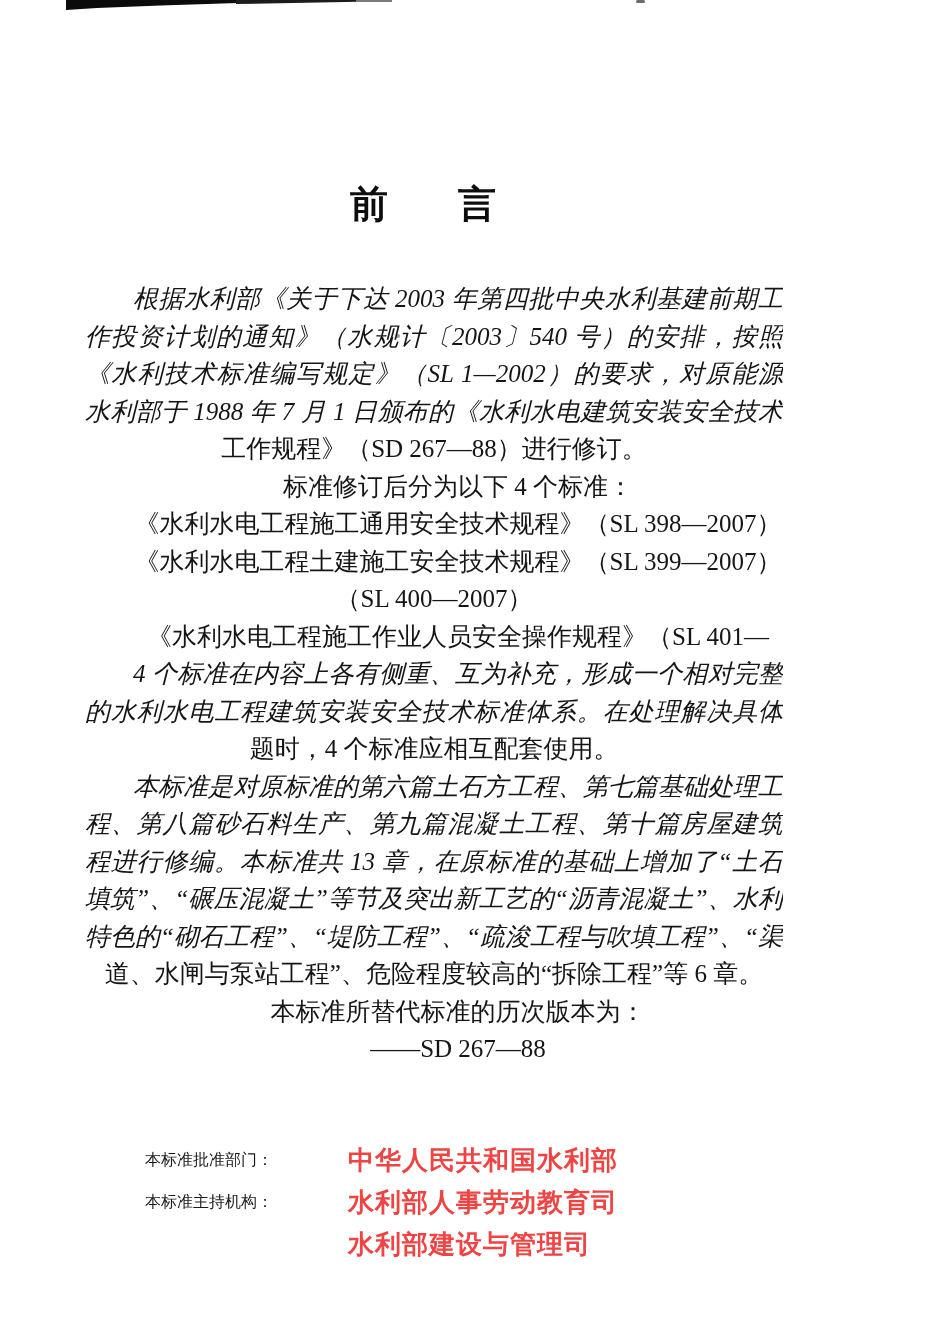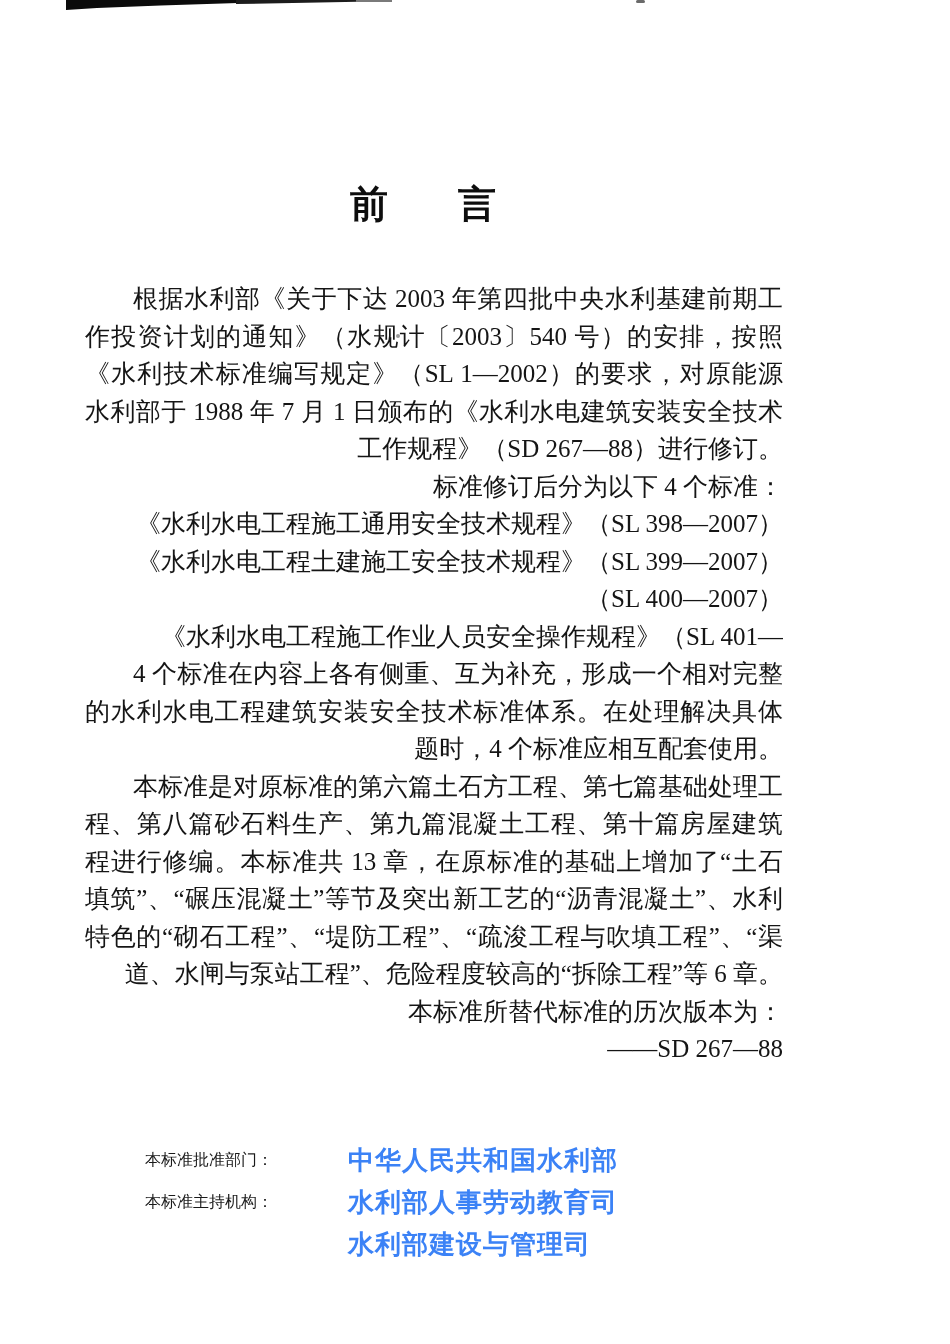--- a/index.html
+++ b/index.html
@@ -36,31 +36,31 @@
     font-weight: 700; font-size: 38px; color: #0d0d0d;
     transform: translateX(-11px);
   }
 
   
   .doc-body {
     position: absolute;
     left: 85px; top: 280px; width: 698px;
     font-size: 25px; line-height: 37.5px; color: #151515;
   }
-  .bl { height: 37.5px; text-align: right; overflow: hidden; }
-  .jf { text-align: justify; text-align-last: justify; }
+  .bl { height: 37.5px; text-align: center; overflow: hidden; }
+  .jf { text-align: justify; text-align-last: justify; font-style: italic; }
   .in { text-indent: 48px; }
 
   
   .footer { position: absolute; left: 145px; top: 1139px; }
   .f-row { height: 42px; display: flex; align-items: center; }
   .f-label { display: inline-block; width: 203px; font-size: 16px; color: #1a1a1a; }
   .f-value {
     font-family: Liberation Sans, sans-serif;
-    font-weight: 700; font-size: 26px; color: #3b82f6; letter-spacing: 1px;
+    font-weight: 700; font-size: 26px; color: #ef4444; letter-spacing: 1px;
   }
 </style>
 </head>
 <body>
 
 <div class="page">
 
   <div class="artifact wedge"></div>
   <div class="artifact tail"></div>
   <div class="artifact tail2"></div>

